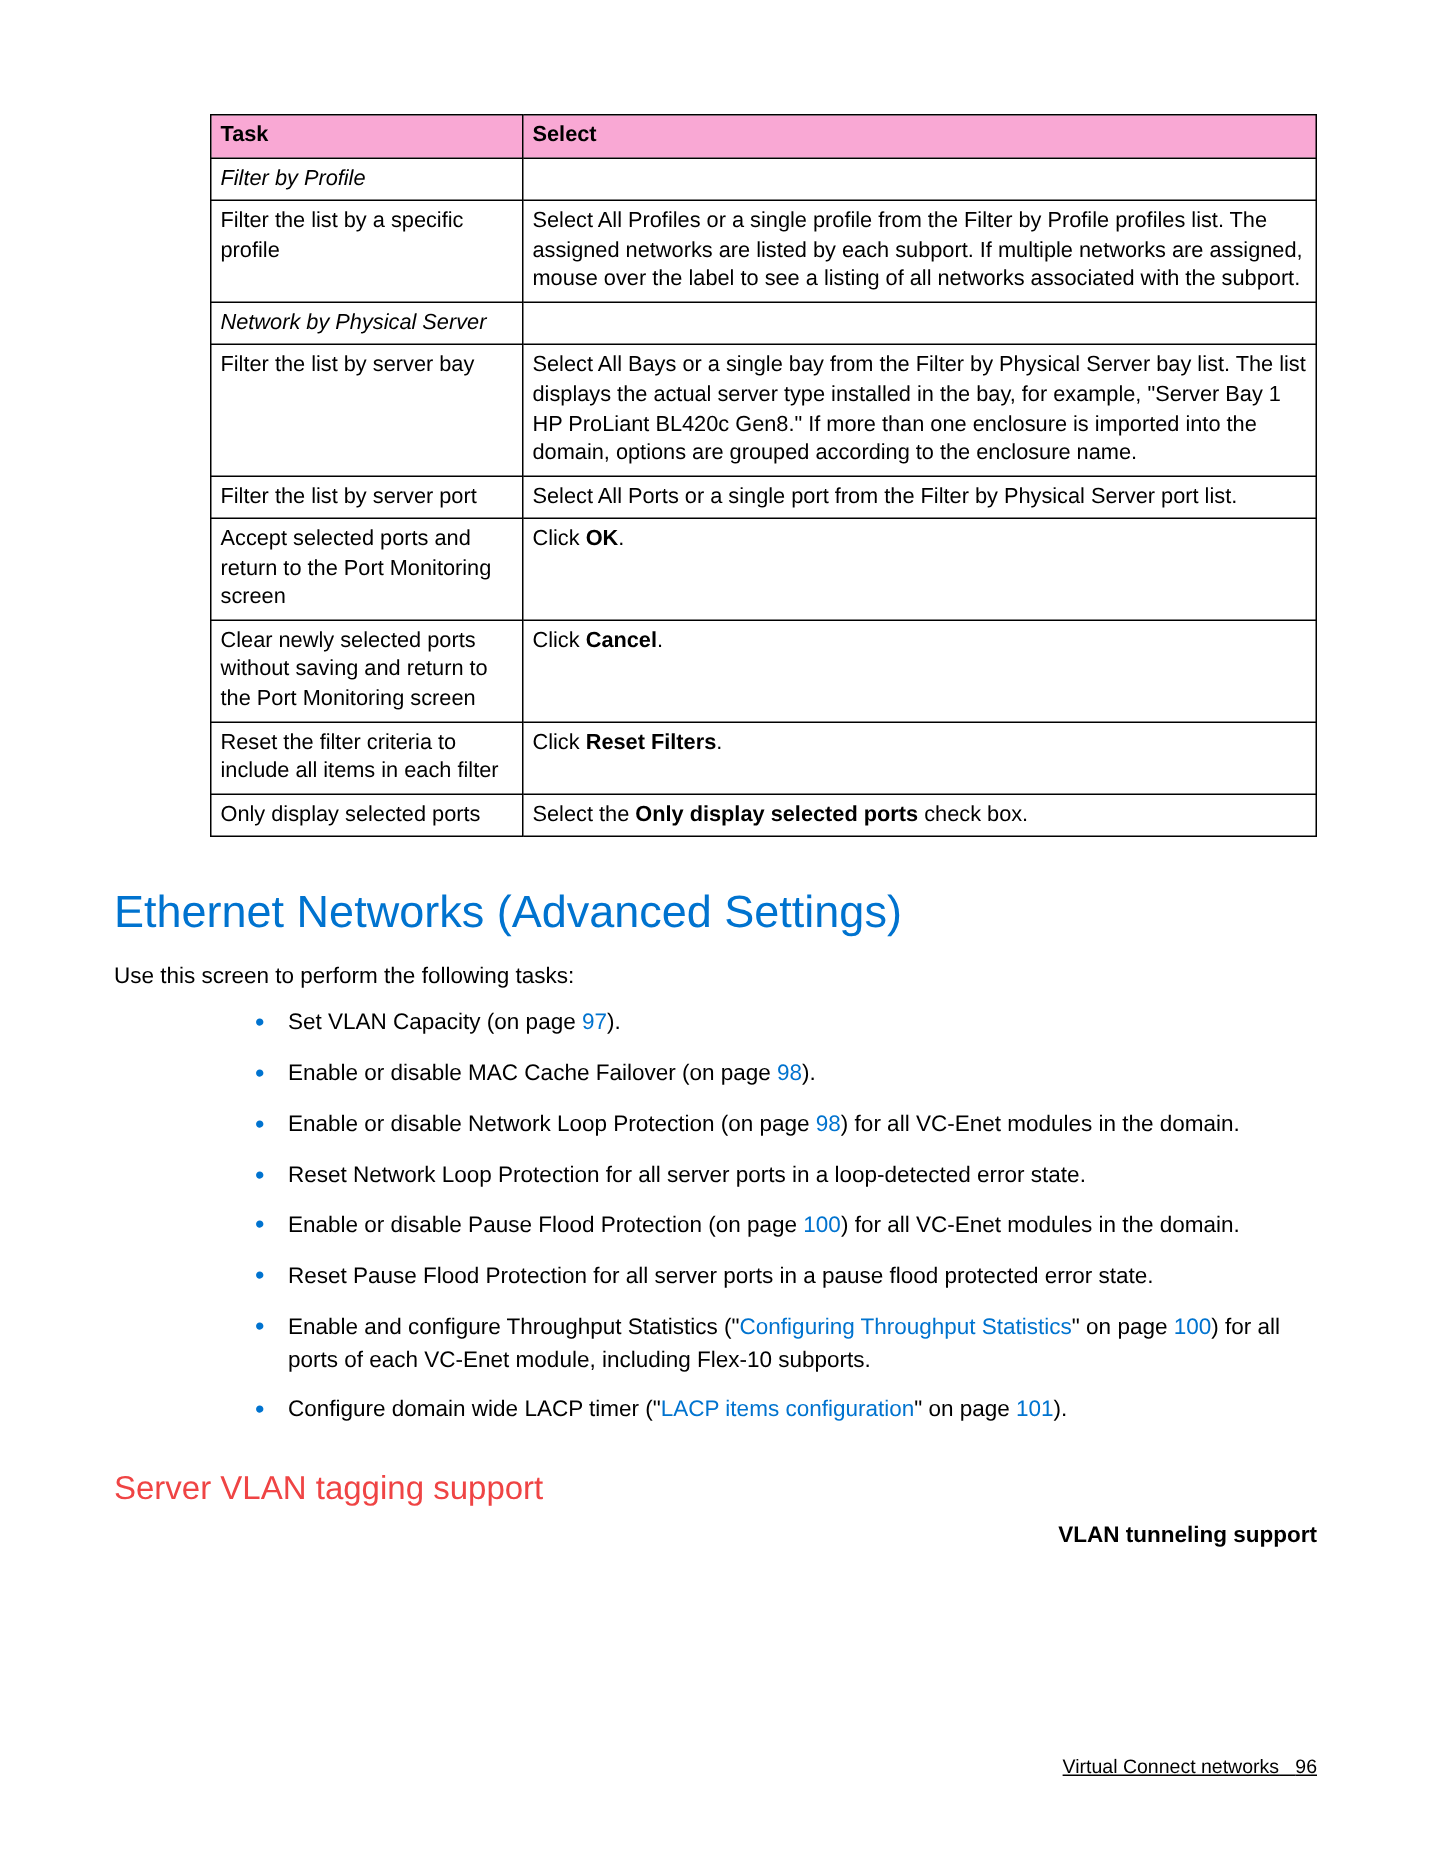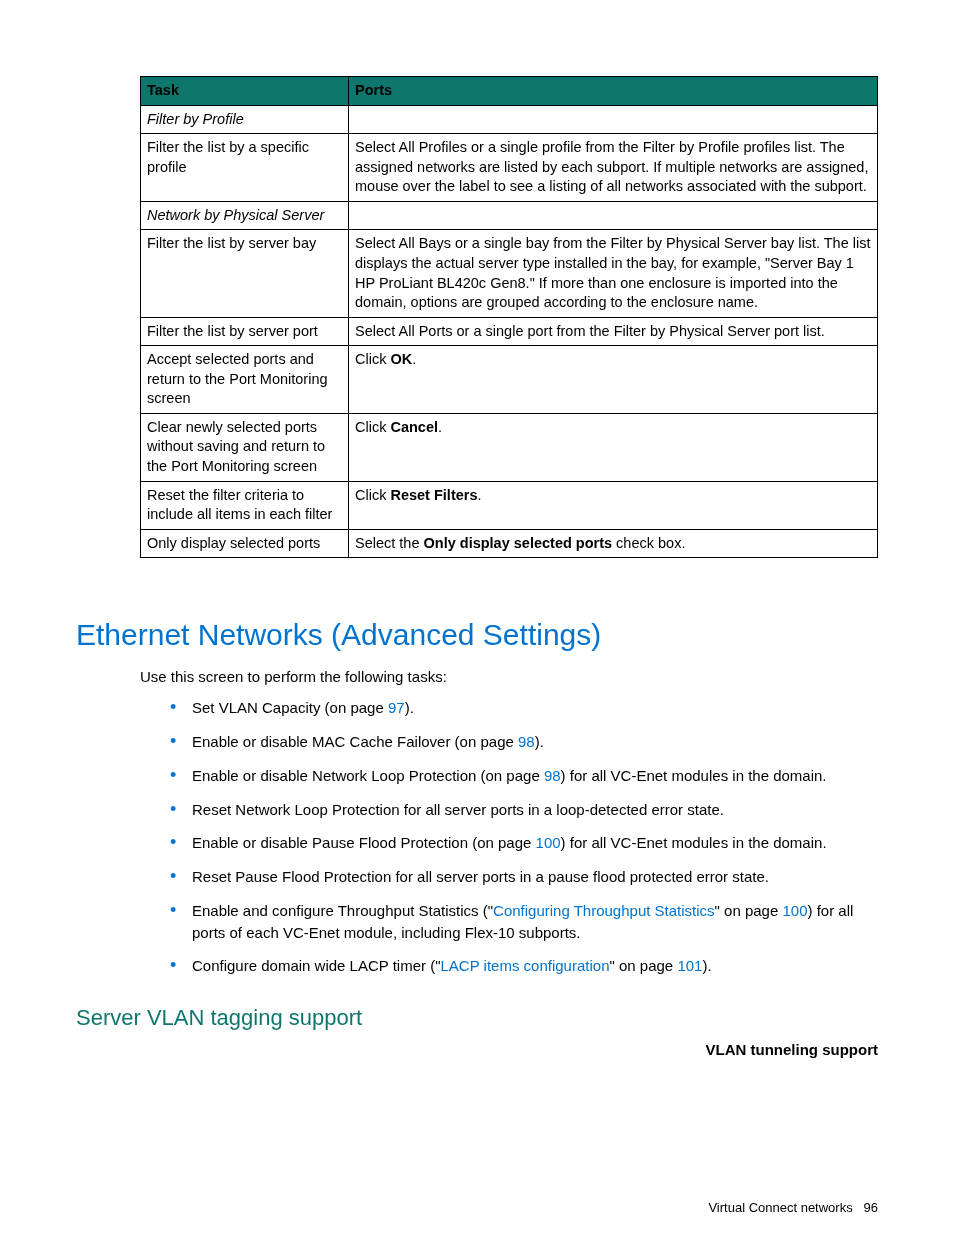--- a/index.html
+++ b/index.html
@@ -26,41 +26,40 @@
   table.task-table td {
     border: 1px solid #000;
     padding: 4px 6px;
     text-align: left;
     vertical-align: top;
     font-size: 14.5px;
     line-height: 1.35;
   }
   table.task-table th {
     font-weight: bold;
-    background: #0f766e;
+    background: #f9a8d4;
   }
   table.task-table col.c1 { width: 208px; }
   .italic { font-style: italic; }
   .bold { font-weight: bold; }
   h1.section {
     font-family: Arial, Helvetica, sans-serif;
     font-weight: 300;
     font-size: 30px;
     color: #0073cf;
-    margin: 60px 0 14px 0;
+    margin: 34px 0 14px 0;
   }
   h2.subsection {
     font-family: Arial, Helvetica, sans-serif;
     font-weight: 300;
     font-size: 22px;
-    color: #0f766e;
+    color: #ef4444;
     margin: 28px 0 10px 0;
   }
   .intro {
-    margin-left: 64px;
     font-size: 15px;
     line-height: 1.4;
   }
   ul.bullets {
     list-style: none;
     padding: 0;
     margin: 10px 0 0 94px;
   }
   ul.bullets li {
     position: relative;
@@ -84,39 +83,40 @@
   }
   .sub-bold {
     font-weight: bold;
     font-size: 15px;
     margin-left: 64px;
     margin-top: 6px;
     text-align: right;
   }
   .footer {
     position: absolute;
-    bottom: 20px;
+    bottom: 50px;
     right: 76px;
     font-size: 13px;
+    text-decoration: underline;
   }
 </style>
 </head>
 <body>
 
 <div class="page">
 
   <table class="task-table">
     <colgroup>
         <col class="c1">
         <col>
       </colgroup>
     <thead>
       <tr>
         <th>Task</th>
-        <th>Ports</th>
+        <th>Select</th>
       </tr>
     </thead>
     <tbody>
       <tr>
         <td class="italic">Filter by Profile</td>
         <td></td>
       </tr>
       <tr>
         <td>Filter the list by a specific profile</td>
         <td>Select All Profiles or a single profile from the Filter by Profile profiles list. The assigned networks are listed by each subport. If multiple networks are assigned, mouse over the label to see a listing of all networks associated with the subport.</td>

